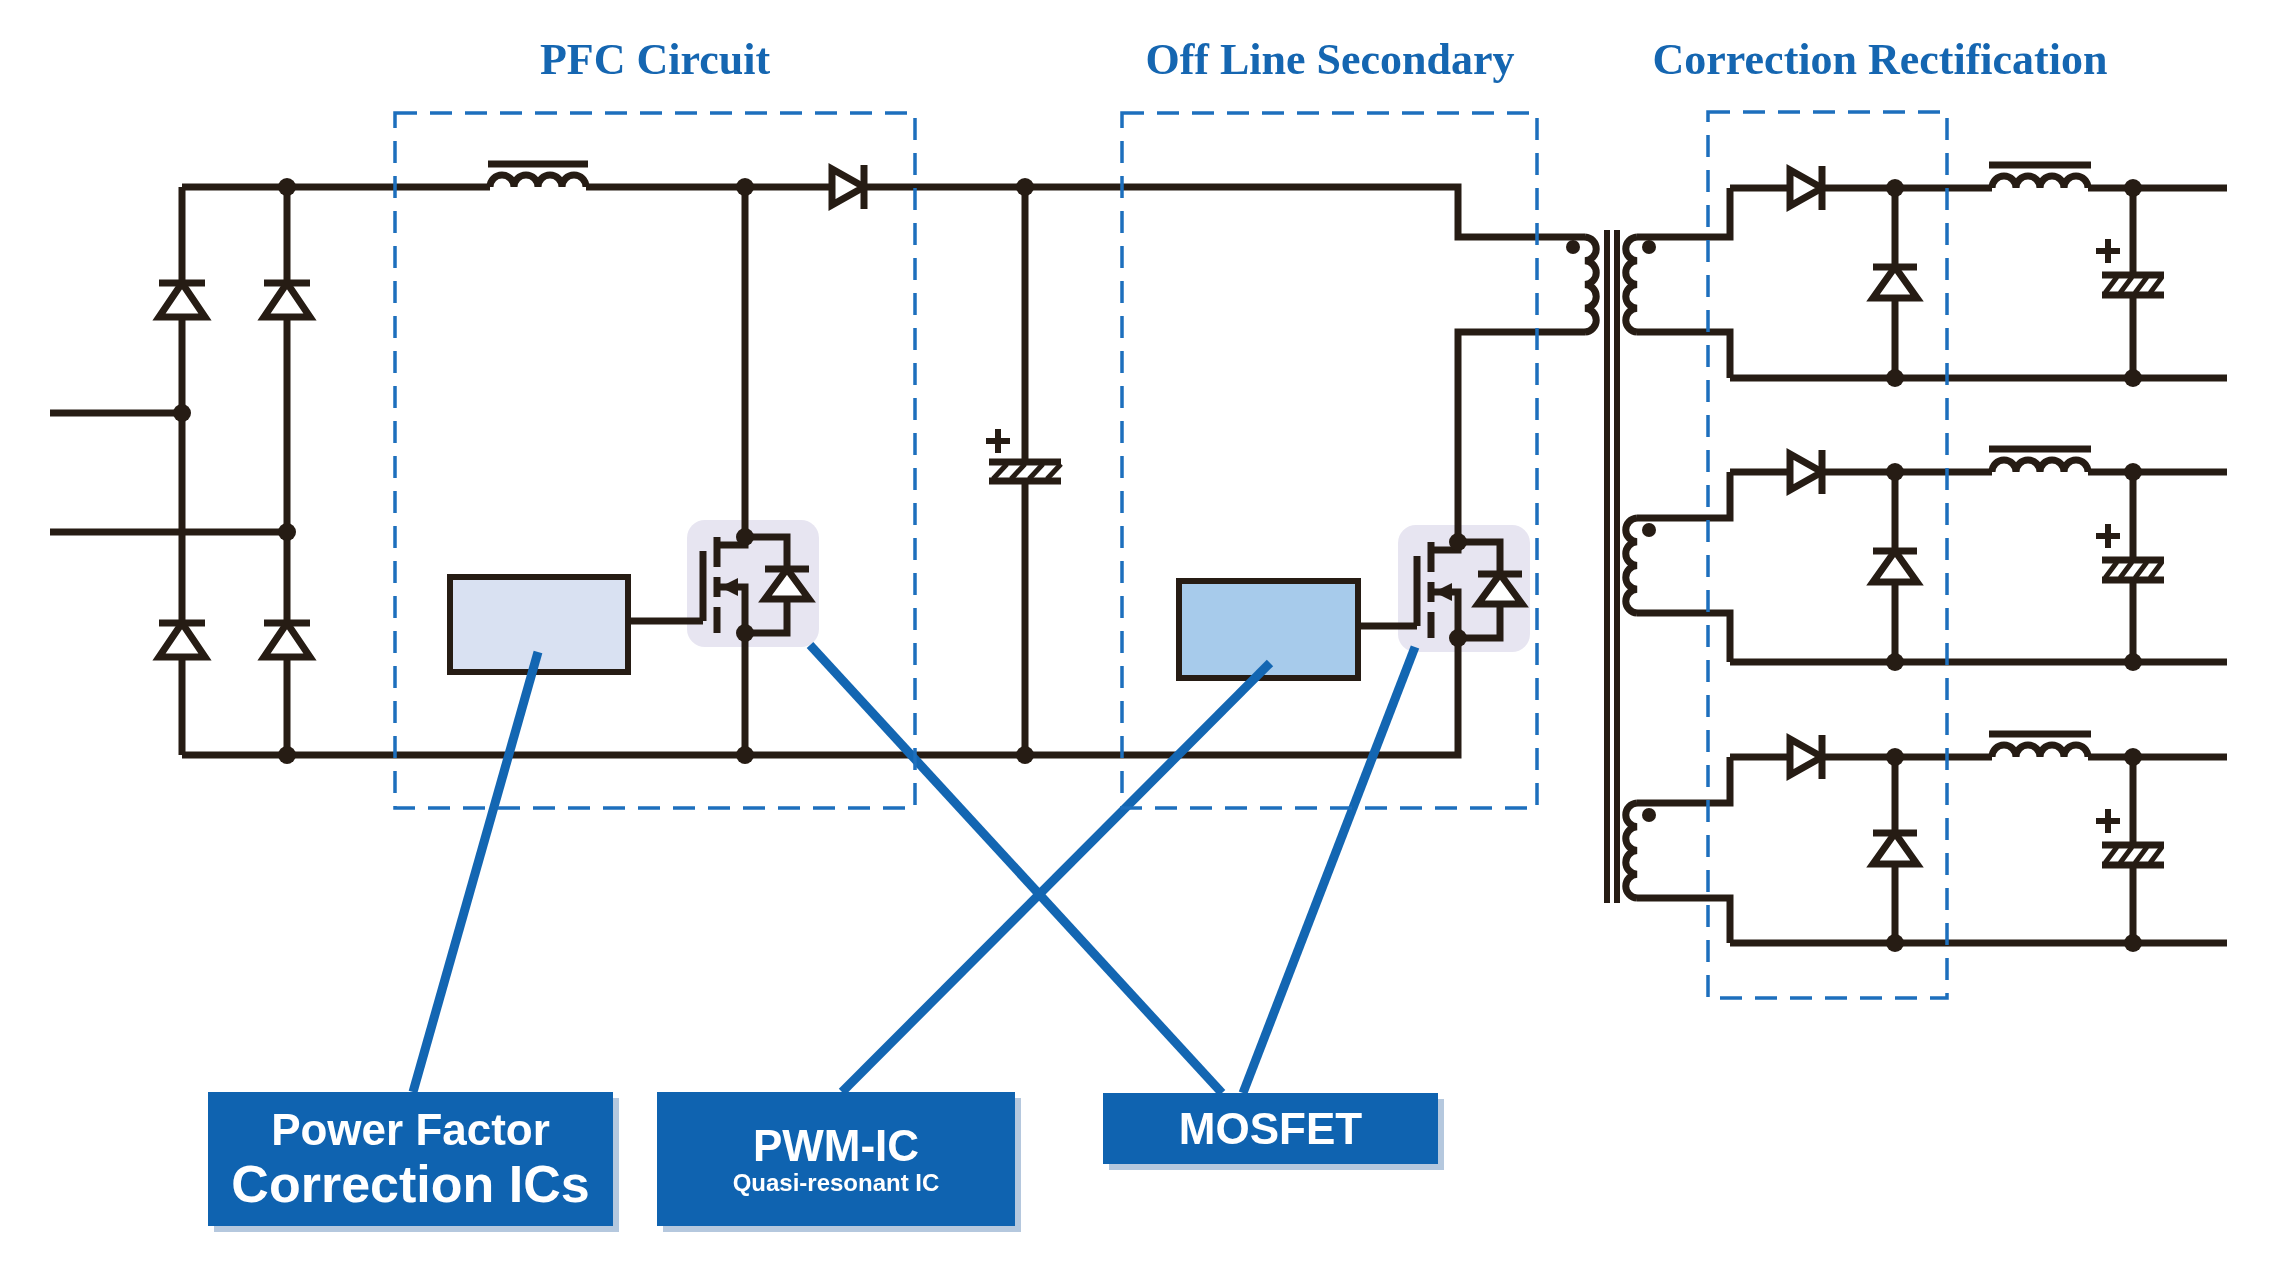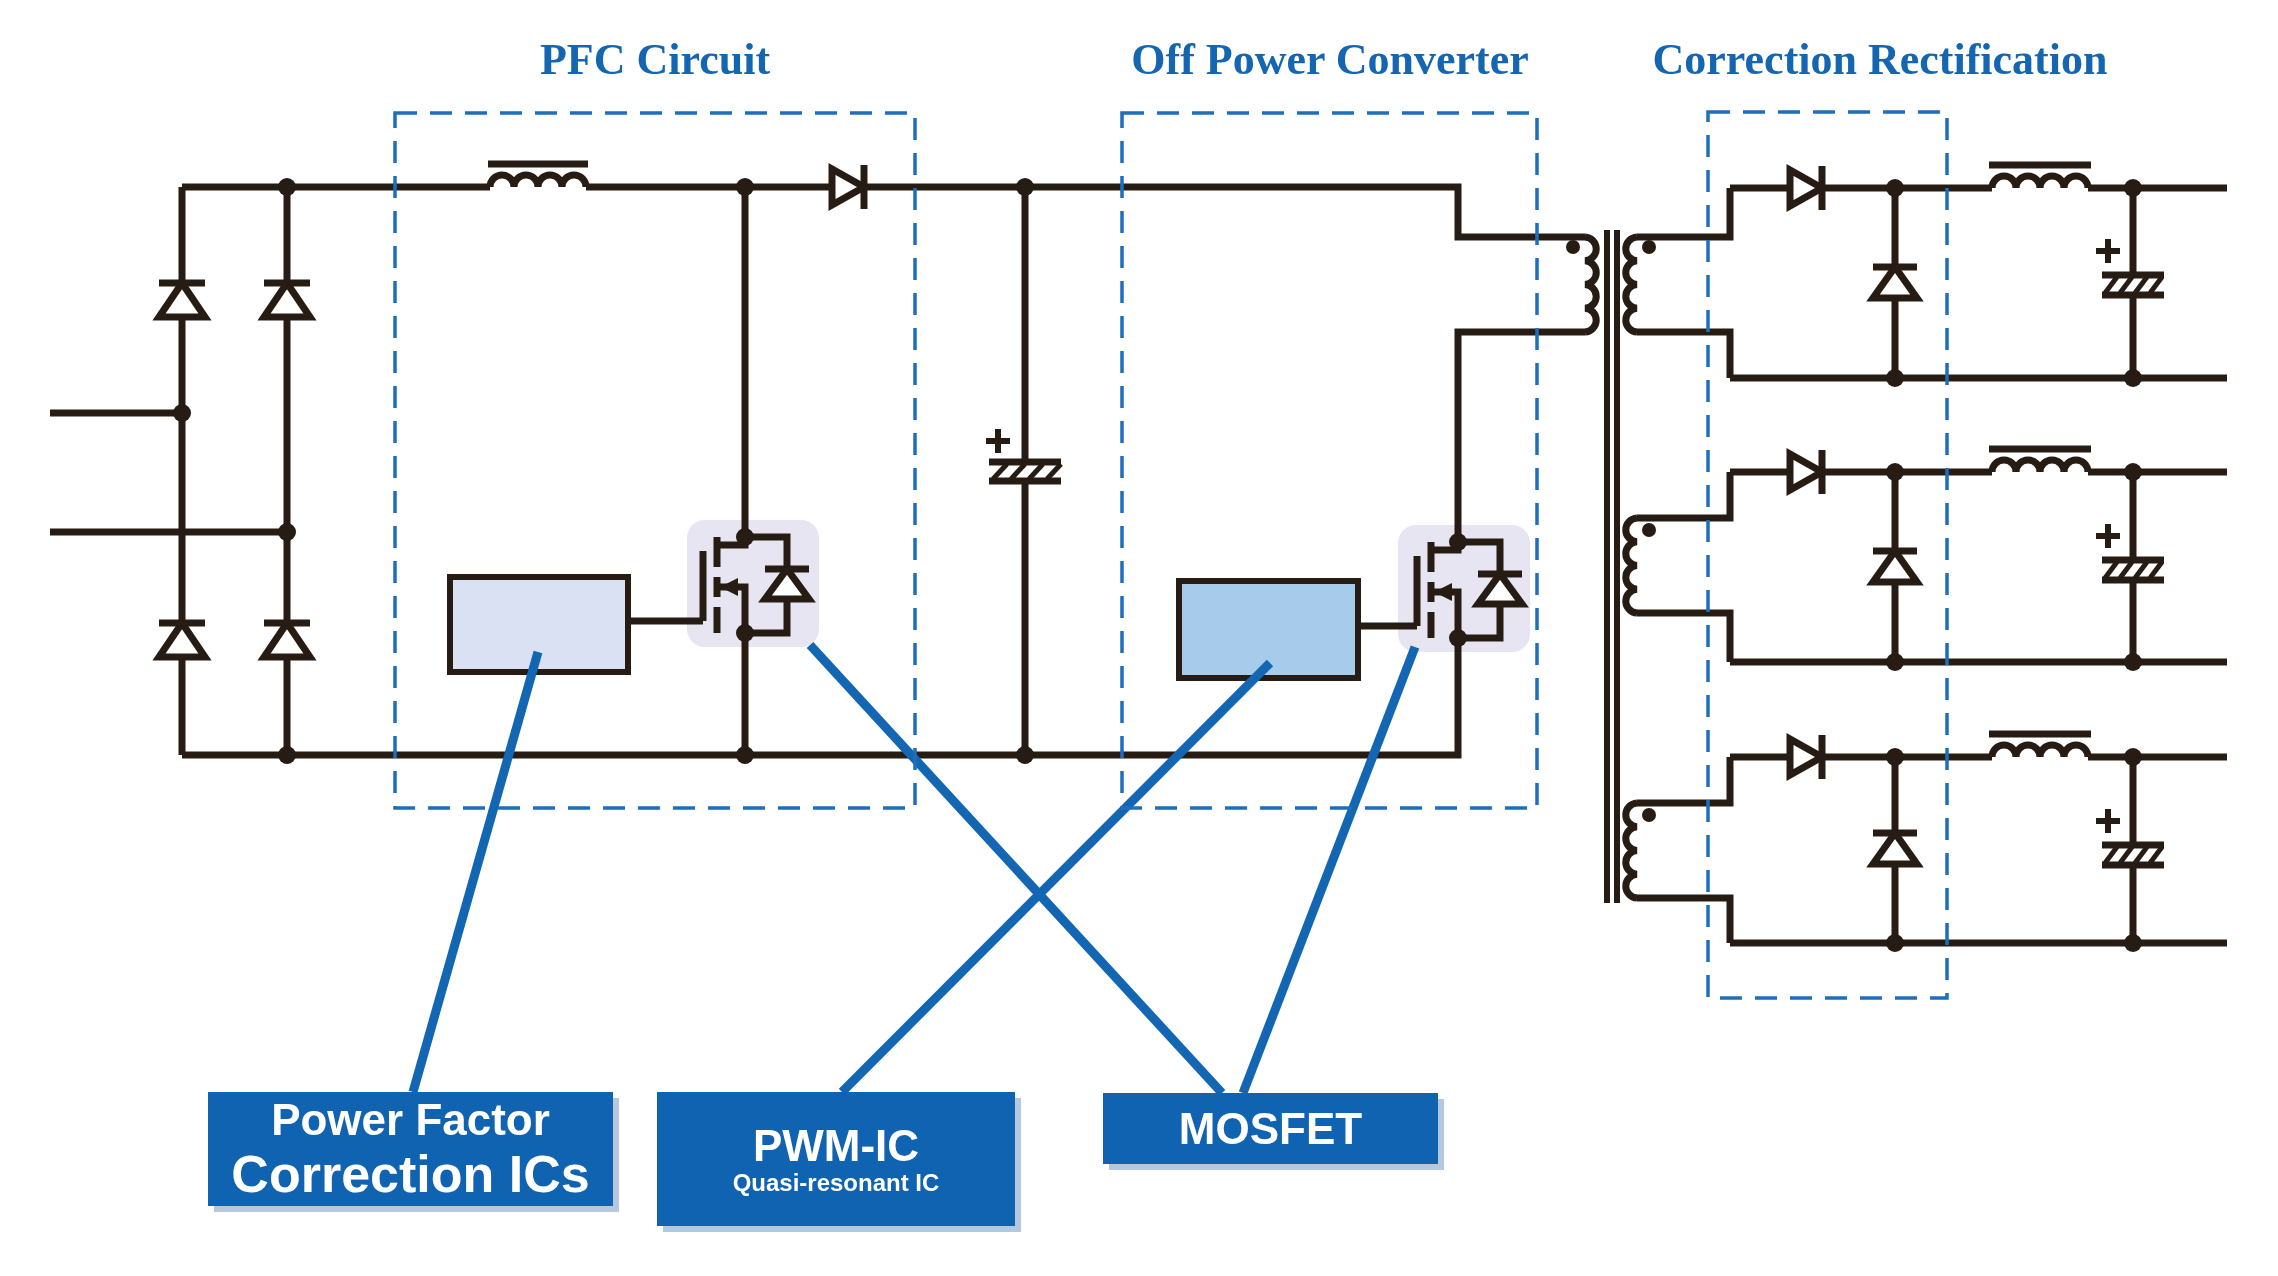--- a/index.html
+++ b/index.html
@@ -231,24 +231,24 @@
       <path class="call" d="M810,645 L1222,1093"></path>
       <path class="call" d="M1415,647 L1243,1093"></path>
     </g>
 
     <rect class="dash" x="395" y="113" width="520" height="695"></rect>
     <rect class="dash" x="1122" y="113" width="415" height="695"></rect>
     <rect class="dash" x="1708" y="112" width="239" height="886"></rect>
   </svg>
 
   <div class="toplabel" style="left:405px;top:34px;">PFC Circuit</div>
-  <div class="toplabel" style="left:1080px;top:34px;">Off Power Converter</div>
+  <div class="toplabel" style="left:1080px;top:34px;">Off Line Secondary</div>
   <div class="toplabel" style="left:1630px;top:34px;">Correction Rectification</div>
 
-  <div class="bluebox" style="left:208px;top:1092px;width:405px;height:114px;">
+  <div class="bluebox" style="left:208px;top:1092px;width:405px;height:134px;">
     <div class="bb-line1">Power Factor</div>
     <div class="bb-line2">Correction ICs</div>
   </div>
   <div class="bluebox" style="left:657px;top:1092px;width:358px;height:134px;">
     <div class="bb-line1">PWM-IC</div>
     <div class="bb-sub">Quasi-resonant IC</div>
   </div>
   <div class="bluebox" style="left:1058px;top:1093px;width:335px;height:71px;margin-left:45px;">
     <div class="bb-line1">MOSFET</div>
   </div>

